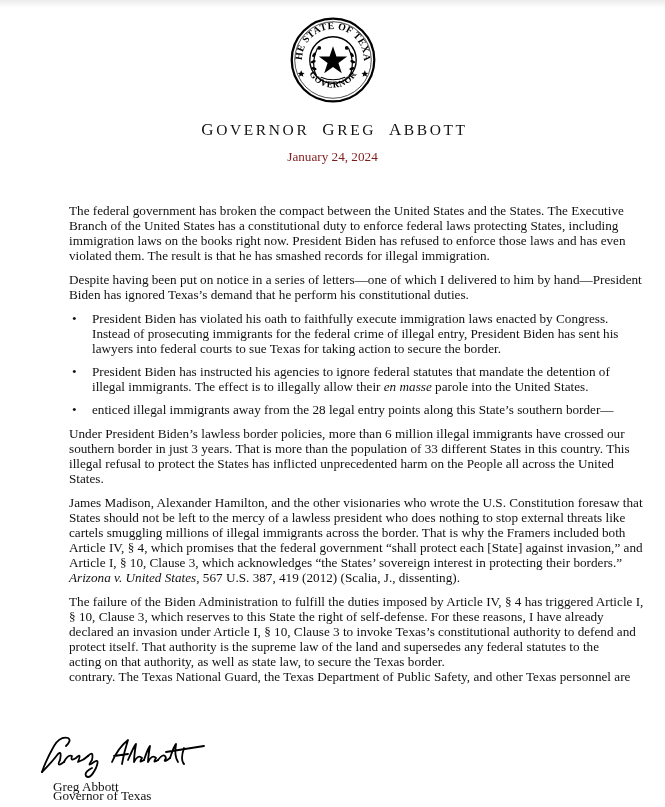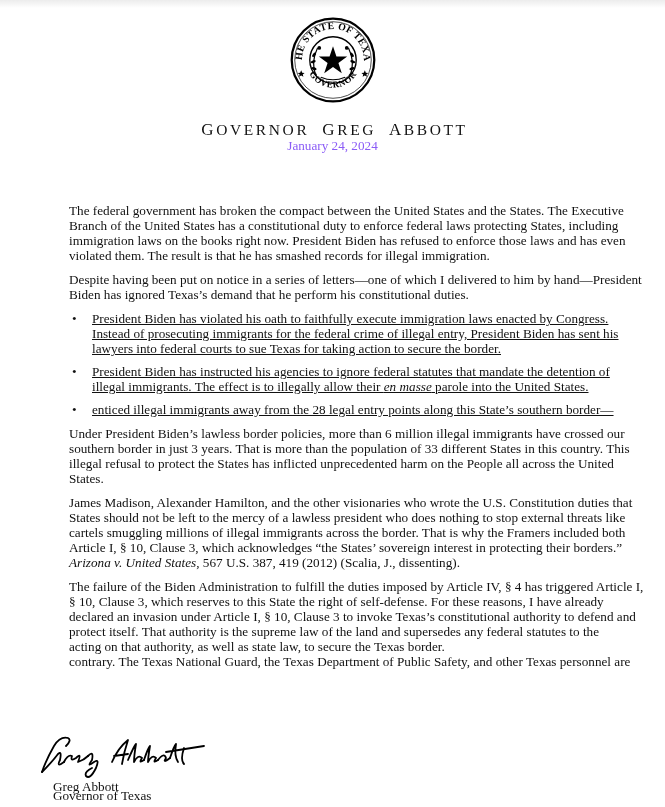--- a/index.html
+++ b/index.html
@@ -37,25 +37,25 @@
       font-size: 15.5px;
       letter-spacing: 2.6px;
       font-variant: small-caps;
       color: #111;
       padding-left: 2px;
     }
     .heading .big { font-size: 17px; }
     .date {
       position: absolute;
       left: 0;
-      top: 138px;
+      top: 149px;
       width: 665px;
       text-align: center;
       font-size: 13.2px;
-      color: #8b5cf6;
+      color: #7f1d1d;
     }
     .body-text {
       position: absolute;
       left: 53px;
       top: 203px;
       width: 600px;
       font-size: 13.2px;
       line-height: 15px;
     }
     .body-text p {
@@ -67,21 +67,21 @@
       list-style: none;
       margin: 0 0 9px 0;
       padding: 0;
     }
     ul.bullets li {
       position: relative;
       padding-left: 39px;
       margin: 0 0 8px 0;
       white-space: nowrap;
     }
-    ul.bullets li .ln { display: block; text-decoration: underline; }
+    ul.bullets li .ln { display: block; }
     ul.bullets li .dot {
       position: absolute;
       left: 19px;
       top: 0;
     }
     .sig-block {
       position: absolute;
       left: 30px;
       top: 730px;
       width: 200px;
@@ -189,23 +189,24 @@
   </ul>
 
   <p>
     <span class="ln">Under President Biden’s lawless border policies, more than 6 million illegal immigrants have crossed our</span>
     <span class="ln">southern border in just 3 years.  That is more than the population of 33 different States in this country.  This</span>
     <span class="ln">illegal refusal to protect the States has inflicted unprecedented harm on the People all across the United</span>
     <span class="ln">States.</span>
   </p>
 
   <p>
-    <span class="ln">James Madison, Alexander Hamilton, and the other visionaries who wrote the U.S. Constitution duties that</span>
+    <span class="ln">James Madison, Alexander Hamilton, and the other visionaries who wrote the U.S. Constitution foresaw that</span>
     <span class="ln">States should not be left to the mercy of a lawless president who does nothing to stop external threats like</span>
     <span class="ln">cartels smuggling millions of illegal immigrants across the border.  That is why the Framers included both</span>
+    <span class="ln">Article IV, § 4, which promises that the federal government “shall protect each [State] against invasion,” and</span>
     <span class="ln">Article I, § 10, Clause 3, which acknowledges “the States’ sovereign interest in protecting their borders.”</span>
     <span class="ln"><em>Arizona v. United States</em><span>, 567 U.S. 387, 419 (2012) (Scalia, J., dissenting).</span></span>
   </p>
 
   <p>
     <span class="ln">The failure of the Biden Administration to fulfill the duties imposed by Article IV, § 4 has triggered Article I,</span>
     <span class="ln">§ 10, Clause 3, which reserves to this State the right of self-defense.  For these reasons, I have already</span>
     <span class="ln">declared an invasion under Article I, § 10, Clause 3 to invoke Texas’s constitutional authority to defend and</span>
     <span class="ln">protect itself.  That authority is the supreme law of the land and supersedes any federal statutes to the</span>
     <span class="ln">acting on that authority, as well as state law, to secure the Texas border.</span>

